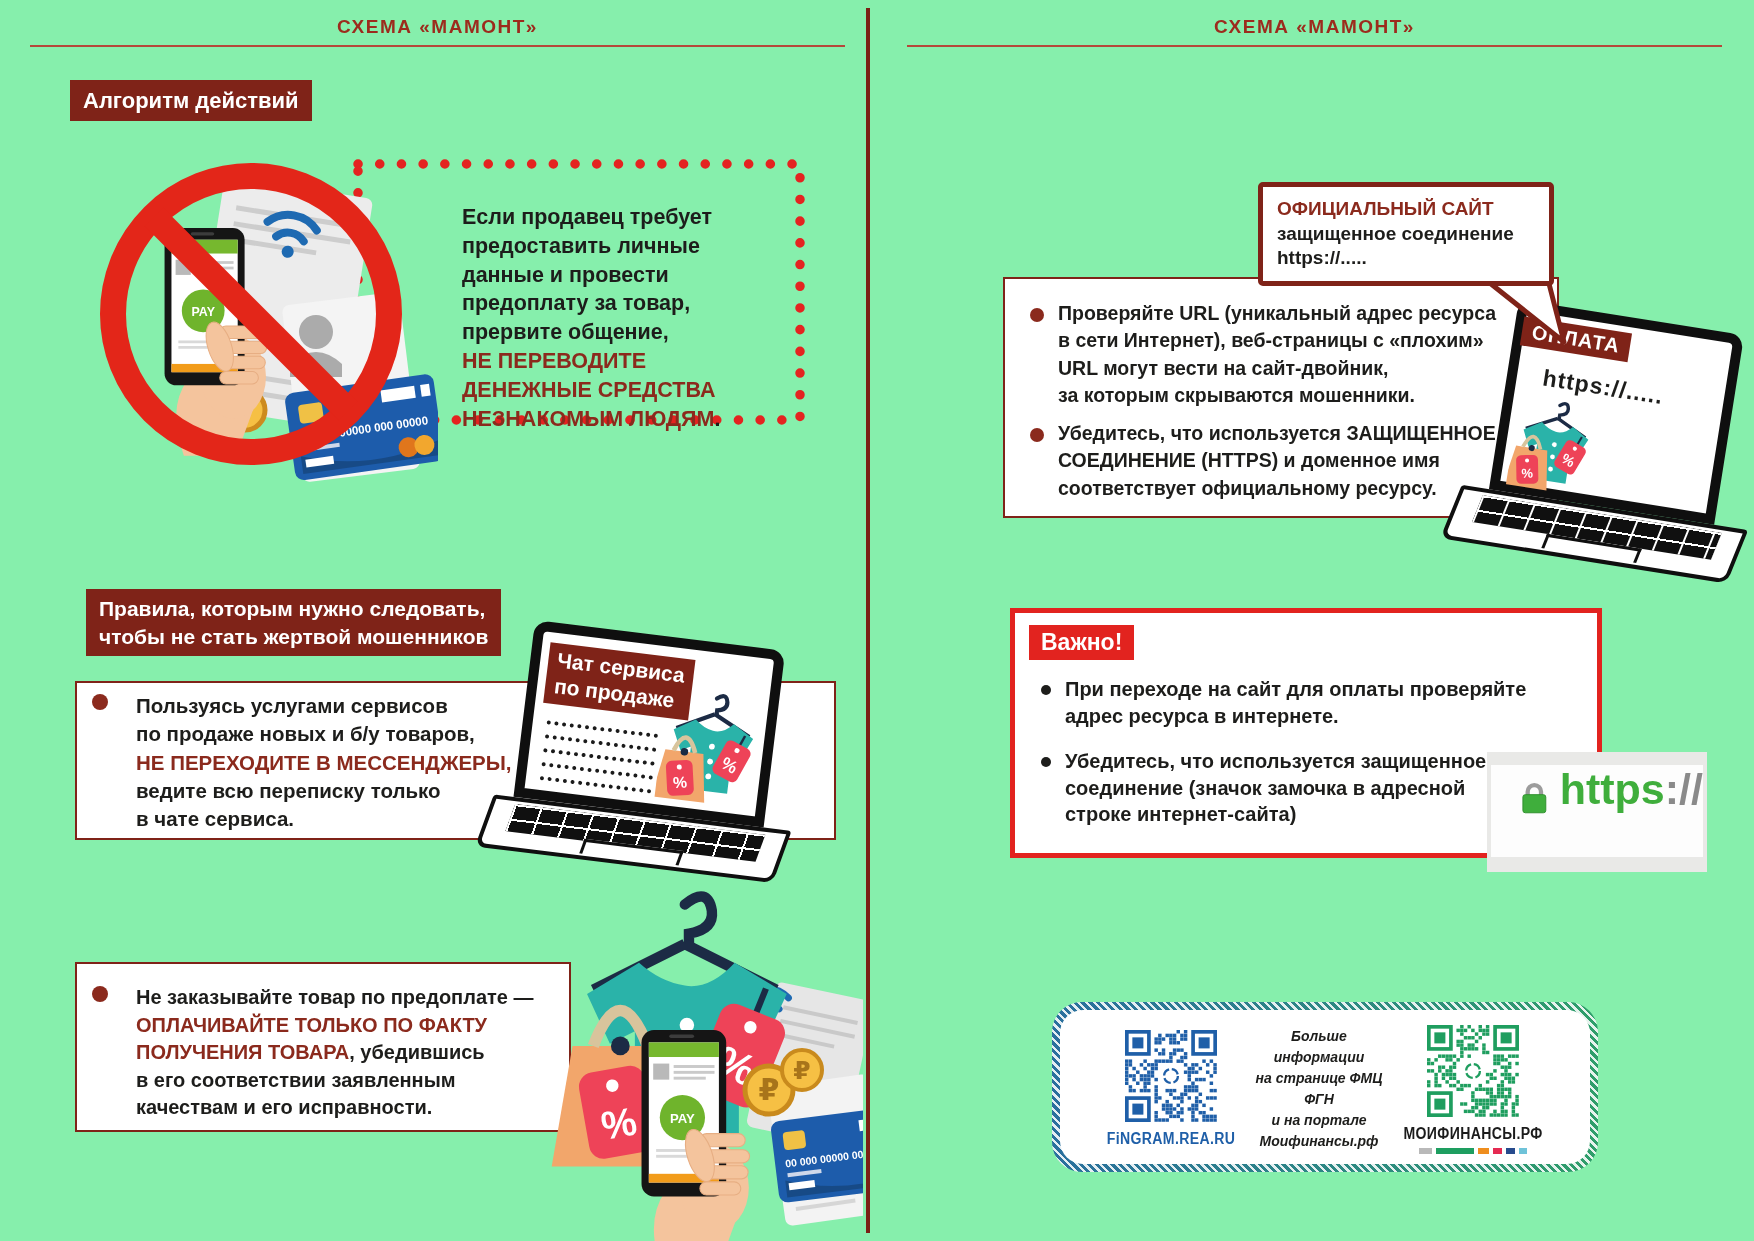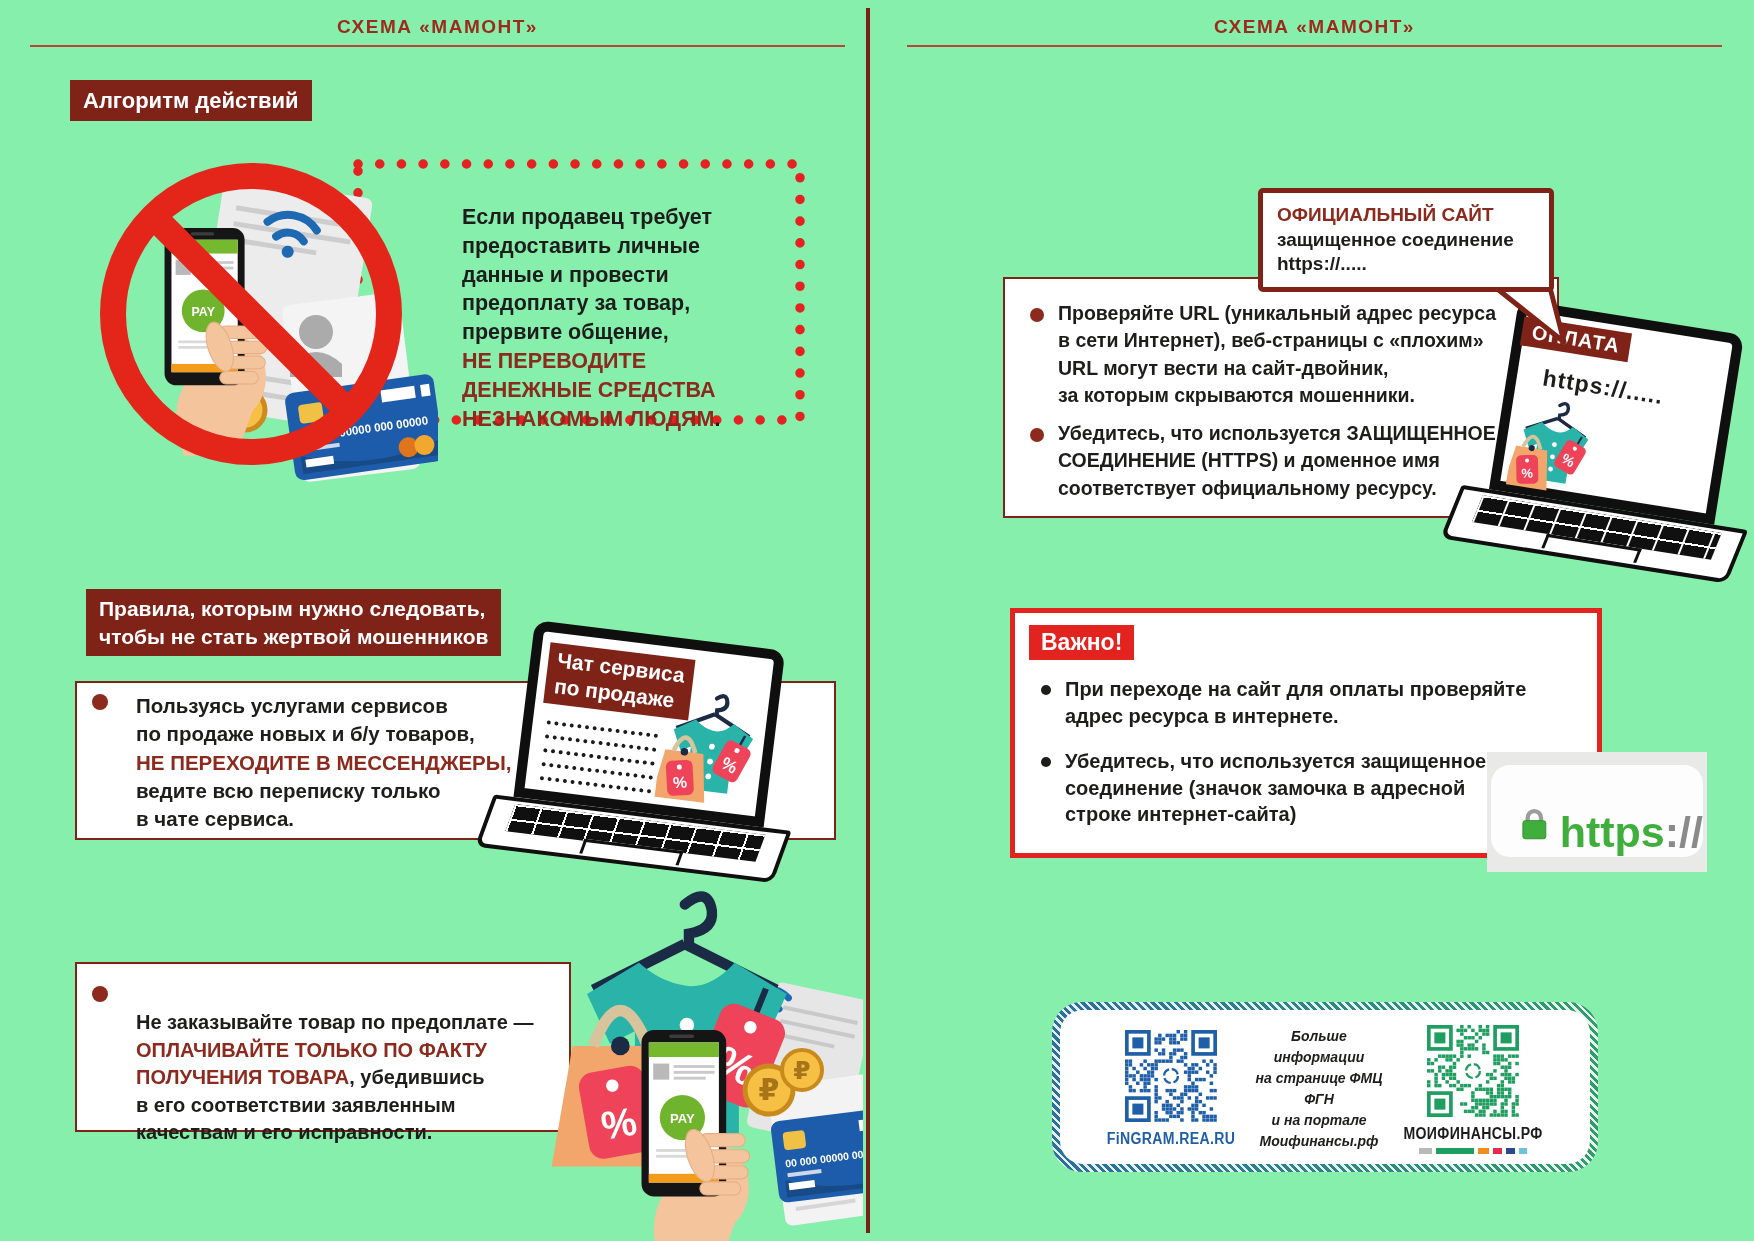--- a/index.html
+++ b/index.html
@@ -18,32 +18,32 @@
   .t-black{color:#1d1d1b;}
   
   .rulebox{background:#fff;border:2px solid #7f2318;}
   .bullet-dr{width:16px;height:16px;border-radius:50%;background:#8b2a1d;}
   .ruletext{font-size:20.5px;line-height:1.38;}
   
   .framebox{background:#fff;border:2px solid #7f2318;z-index:1;}
   .bigbullet{width:14px;height:14px;border-radius:50%;background:#8b2a1d;}
   .urltext{font-size:19.5px;line-height:1.4;width:500px;}
   
-  .bubble{background:#fff;border:5px solid #7f2318;border-radius:5px;padding:10px 14px;z-index:7;margin-top:6px;}
+  .bubble{background:#fff;border:5px solid #7f2318;border-radius:5px;padding:10px 14px;z-index:7;}
   .bubble-title{color:#8b2a1d;font-size:19px;line-height:1.3;}
   .bubble-body{color:#1d1d1b;font-size:19px;line-height:1.3;}
   
   .impbox{background:#fff;border:5px solid #e2231f;}
   .implabel{display:inline-block;background:#e2231f;color:#fff;font-size:23px;padding:4px 12px;}
   .impitem{display:flex;gap:14px;margin-bottom:19px;}
   .impdot{flex:0 0 auto;width:10px;height:10px;border-radius:50%;background:#1d1d1b;margin-top:9px;}
   .imptext{font-size:20px;line-height:1.33;}
   
   .httpsbadge{background:#e9e9e7;z-index:6;}
-  .httpsinner{position:absolute;left:4px;right:4px;top:13px;bottom:15px;background:#fdfdfd;display:flex;align-items:flex-end;gap:12px;padding-left:30px;border-radius:19px;}
+  .httpsinner{position:absolute;left:4px;right:4px;top:13px;bottom:15px;background:#fdfdfd;display:flex;align-items:flex-start;gap:12px;padding-left:30px;}
   .https-green{color:#3fae3c;font-size:43px;}
   .https-gray{color:#8a8a8a;font-size:43px;}
   
   .laptop{position:absolute;z-index:3;}
   .lscreen{position:relative;background:#fff;border:10px solid #0f0f0f;border-radius:14px 14px 0 0;box-sizing:border-box;}
   .lbase{position:relative;background:#fff;border:4px solid #0f0f0f;border-radius:4px 4px 10px 10px;box-sizing:border-box;transform:skewX(-13deg);}
   .lkeys{position:absolute;left:7%;right:7%;top:3px;height:28px;background-color:#101010;background-image:repeating-linear-gradient(90deg,#fff 0 2px,transparent 2px 26px),repeating-linear-gradient(180deg,#fff 0 2px,transparent 2px 15px);}
   .lpad{position:absolute;bottom:2px;left:34%;width:32%;height:12px;background:#fff;border:3px solid #0f0f0f;border-bottom:none;}
   .chatlabel{position:absolute;left:8px;top:10px;background:#7f2318;color:#fff;font-size:21px;line-height:1.25;padding:4px 9px;}
   .dotrow{width:112px;border-top:4px dotted #1b1b1b;margin:10px 0 0 14px;}
@@ -211,21 +211,21 @@
         </svg>
     </div>
     <div class="lbase" style="width:300px;height:54px;margin-left:-26px;">
       <div class="lkeys"></div>
         <div class="lpad"></div>
     </div>
   </div>
 
   <div class="abs rulebox" style="left:75px;top:962px;width:492px;height:166px;"></div>
   <div class="abs bullet-dr" style="left:92px;top:986px;"></div>
-  <div class="abs ruletext pre" style="left:136px;top:984px;z-index:2;font-size:20px;margin-top:25px;"><span class="t-black">Не заказывайте товар по предоплате —
+  <div class="abs ruletext pre" style="left:136px;top:984px;z-index:2;font-size:20px;"><span class="t-black">Не заказывайте товар по предоплате —
 </span><span class="t-red">ОПЛАЧИВАЙТЕ ТОЛЬКО ПО ФАКТУ
 ПОЛУЧЕНИЯ ТОВАРА</span><span class="t-black">, убедившись
 в его соответствии заявленным
 качествам и его исправности.</span></div>
 
   <svg class="abs" style="left:538px;top:884px;" width="325" height="357" viewBox="0 0 325 357">
     <rect x="222" y="106" width="100" height="148" rx="7" fill="#e6e6e6" transform="rotate(12 272 180)"></rect>
     <g transform="rotate(12 272 180)" stroke="#c9c9c9" stroke-width="4">
       <line x1="234" y1="130" x2="310" y2="130"></line>
         <line x1="234" y1="144" x2="310" y2="144"></line>

